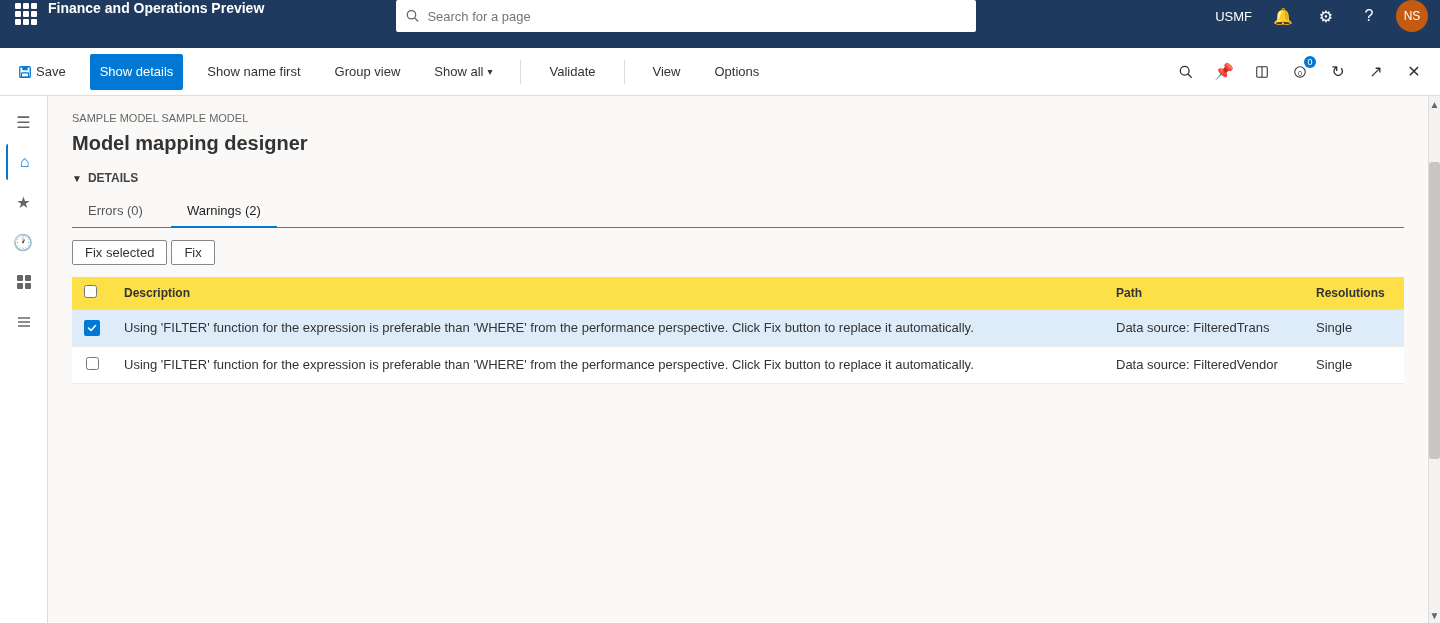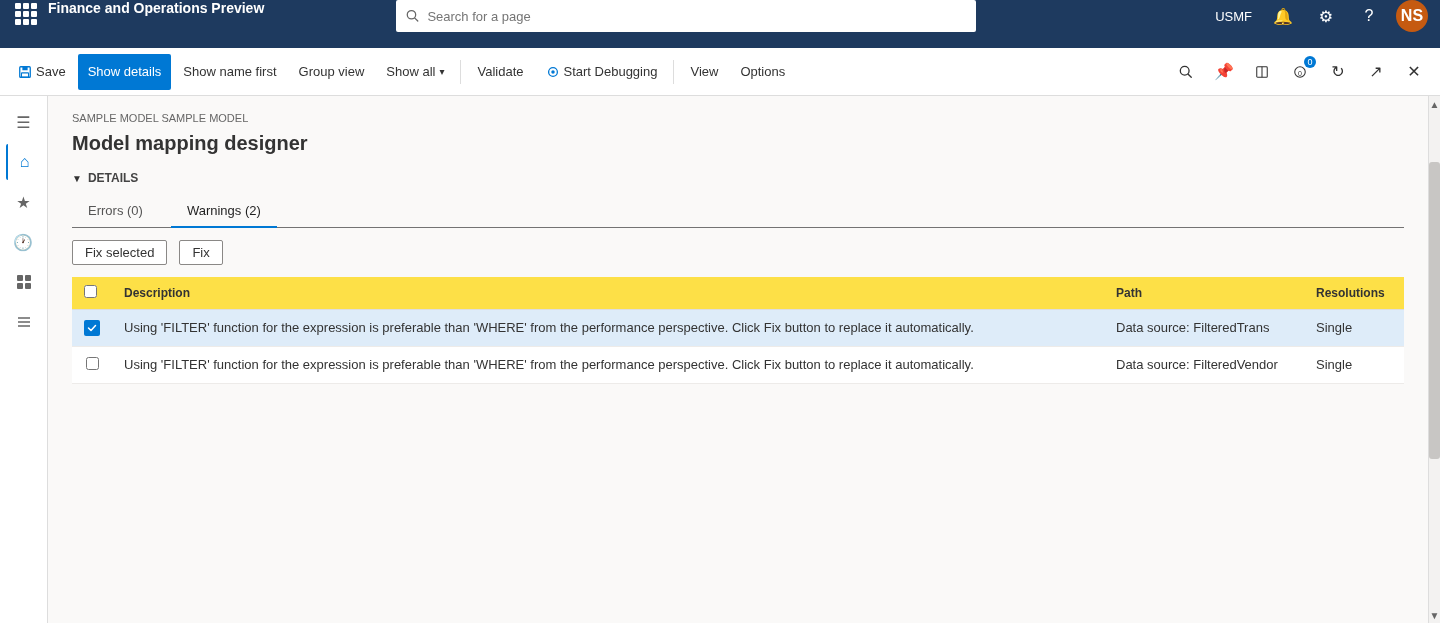--- a/index.html
+++ b/index.html
@@ -27,29 +27,29 @@
     }
     .search-icon-svg { color: #666; }
     .top-nav-right { display: flex; align-items: center; gap: 11px; margin-left: auto; }
     .nav-icon-btn {
       width: 32px; height: 32px; display: flex; align-items: center; justify-content: center;
       color: #fff; cursor: pointer; border-radius: 2px; font-size: 16px; position: relative;
     }
     .nav-user {
       width: 32px; height: 32px; border-radius: 50%; background: #c55a11;
       display: flex; align-items: center; justify-content: center;
-      color: #fff; font-size: 16px; font-weight: 700; cursor: pointer;
+      color: #fff; font-size: 12px; font-weight: 400; cursor: pointer;
     }
     .nav-label { font-size: 13px; color: #fff; margin-right: 4px; }
 
     
     .toolbar {
       display: flex; align-items: center;
       background: #fff; border-bottom: 1px solid #ddd;
-      height: 48px; padding: 0 8px; gap: 2px;
+      height: 48px; padding: 0 8px; gap: 14px;
     }
     .toolbar-btn {
       display: flex; align-items: center; gap: 4px;
       padding: 0 10px; height: 36px; cursor: pointer;
       font-size: 13px; color: #333; border-radius: 2px;
       border: none; background: transparent; white-space: nowrap;
     }
     .toolbar-btn.active { background: #0078d4; color: #fff; }
     .toolbar-divider { width: 1px; height: 24px; background: #ddd; margin: 0 4px; }
     .dropdown-arrow { font-size: 10px; }
@@ -89,21 +89,21 @@
 
     
     .tabs { display: flex; border-bottom: 1px solid #737373; margin-bottom: 12px; gap: 12px; }
     .tab {
       padding: 8px 16px; font-size: 13px; color: #555;
       cursor: pointer; border-bottom: 2px solid transparent; margin-bottom: -1px;
     }
     .tab.active { color: #1f1f1f; border-bottom: 2px solid #0078d4; font-weight: 500; }
 
     
-    .action-buttons { display: flex; gap: 12px; margin-bottom: 12px; }
+    .action-buttons { display: flex; gap: 4px; margin-bottom: 12px; }
     .btn-secondary {
       padding: 4px 12px; border: 1px solid #8a8886; background: #fff;
       color: #333; font-size: 13px; cursor: pointer; border-radius: 2px;
     }
 
     
     .warnings-table { width: 100%; border-collapse: collapse; background: #fff; }
     .warnings-table th {
       text-align: left; padding: 8px 12px; font-size: 12px; font-weight: 600;
       color: #333; background: #fde047; border-bottom: 1px solid #ddd;
@@ -212,27 +212,20 @@
     <span>Show all</span>
     <span class="dropdown-arrow">▾</span>
   </button>
 
   <div class="toolbar-divider"></div>
 
   <button class="toolbar-btn">
     <span>Validate</span>
   </button>
 
-  <button class="toolbar-btn">
-    <svg width="14" height="14" viewBox="0 0 16 16" fill="none">
-      <circle cx="8" cy="8" r="5" stroke="#0078d4" stroke-width="1.5"></circle>
-      <circle cx="8" cy="8" r="2" fill="#0078d4"></circle>
-    </svg>
-    <span>Start Debugging</span>
-  </button>
 
   <div class="toolbar-divider"></div>
 
   <button class="toolbar-btn">
     <span>View</span>
   </button>
 
   <button class="toolbar-btn">
     <span>Options</span>
   </button>

